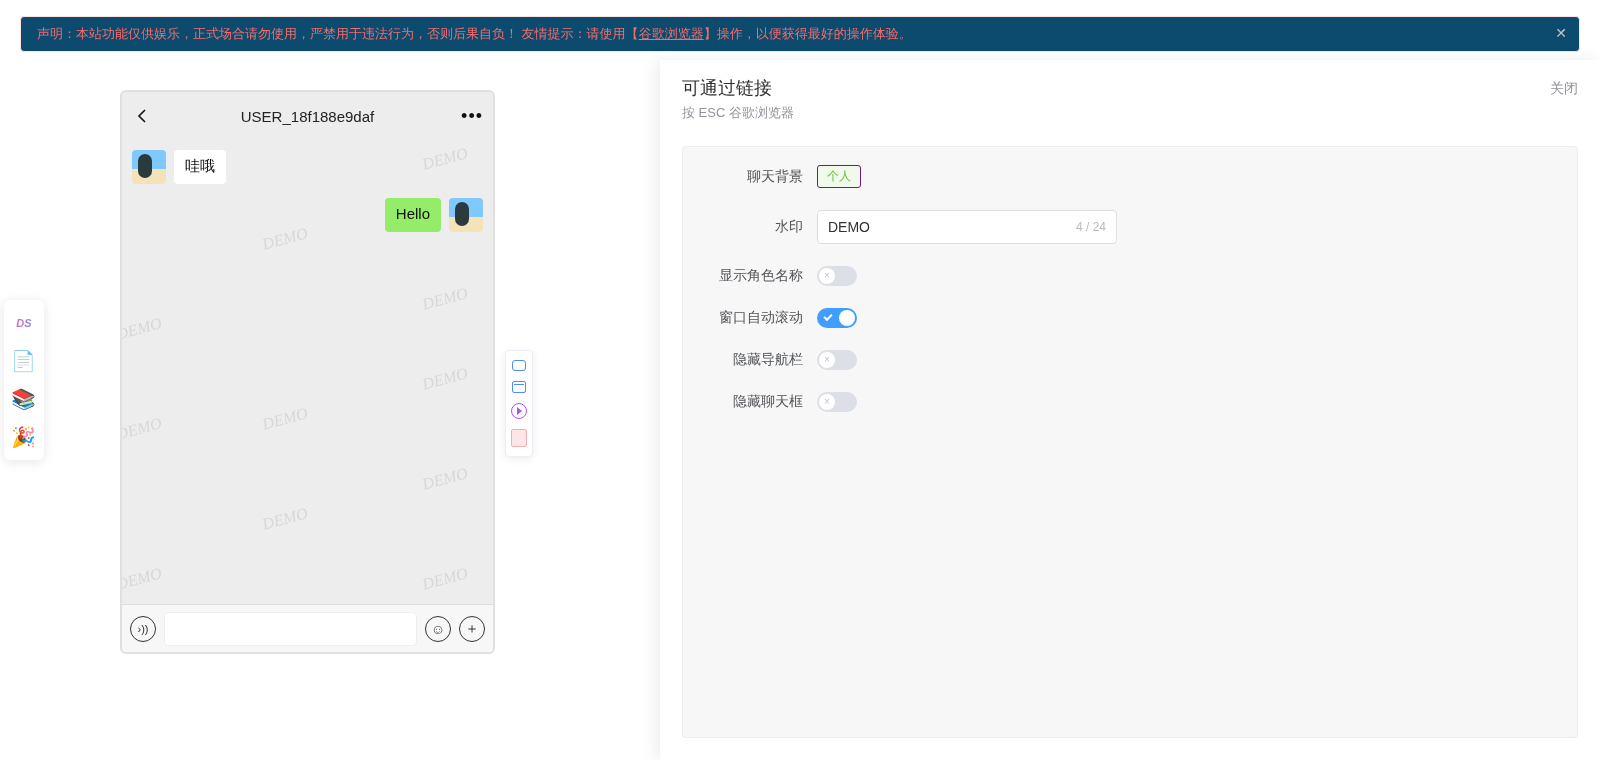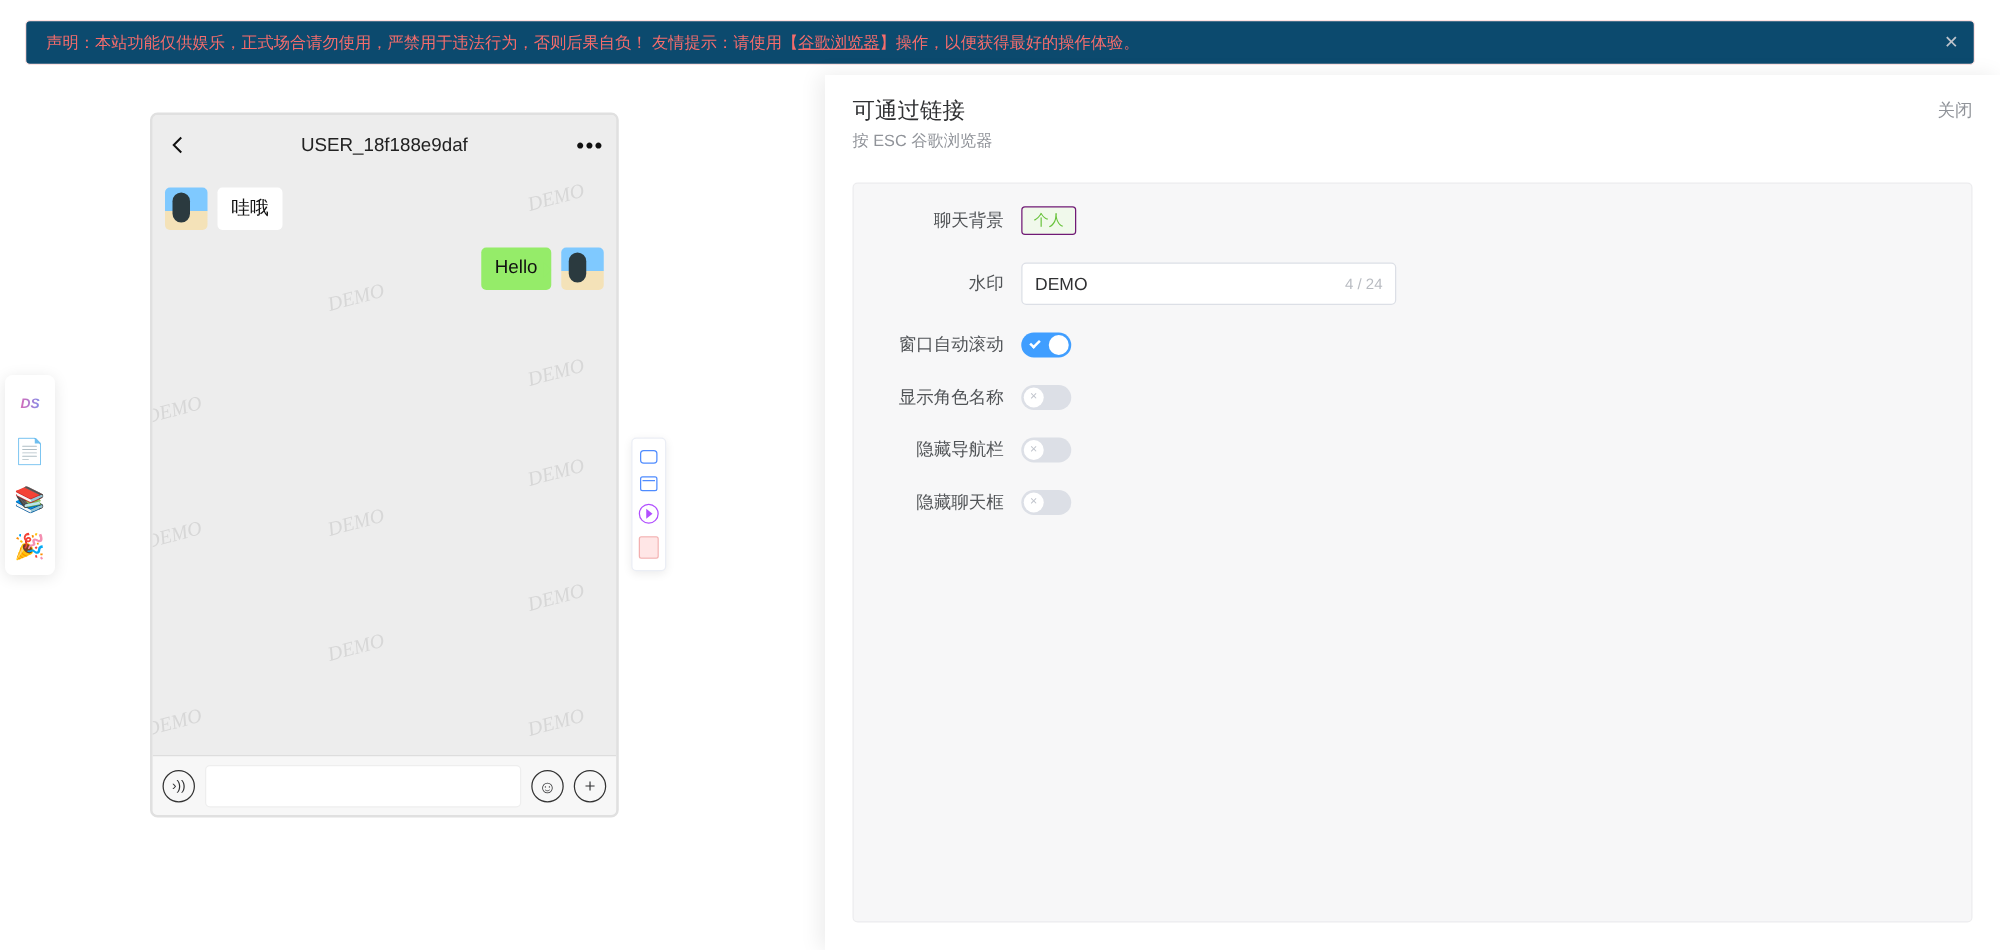--- a/index.html
+++ b/index.html
@@ -333,34 +333,34 @@
     <div class="form-row">
       <div class="label">水印</div>
       <div class="text-input">
         <span>DEMO</span>
         <span class="count">4 / 24</span>
       </div>
     </div>
 
 
     <div class="form-row">
+      <div class="label">显示角色名称</div>
+      <div class="switch off">
+          <div class="knob"></div>
+        </div>
+    </div>
+
+    <div class="form-row">
       <div class="label">窗口自动滚动</div>
       <div class="switch on">
           <div class="knob"></div>
         </div>
     </div>
 
     <div class="form-row">
-      <div class="label">显示角色名称</div>
-      <div class="switch off">
-          <div class="knob"></div>
-        </div>
-    </div>
-
-    <div class="form-row">
       <div class="label">隐藏导航栏</div>
       <div class="switch off">
           <div class="knob"></div>
         </div>
     </div>
 
     <div class="form-row">
       <div class="label">隐藏聊天框</div>
       <div class="switch off">
           <div class="knob"></div>

